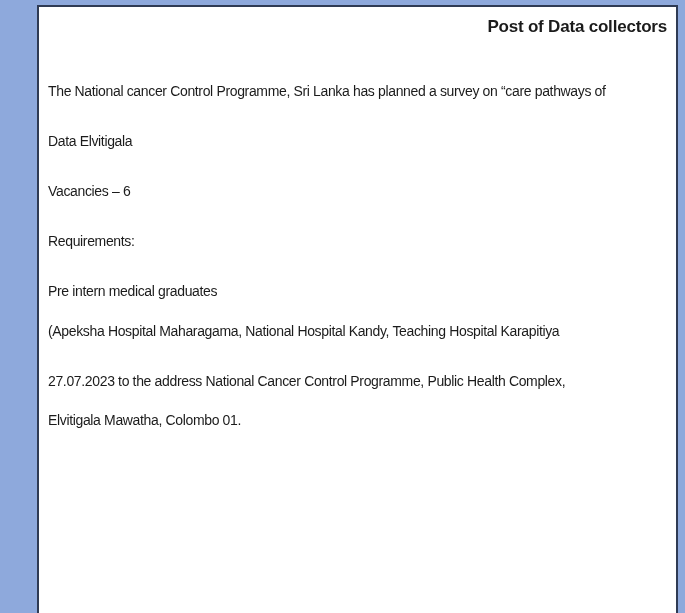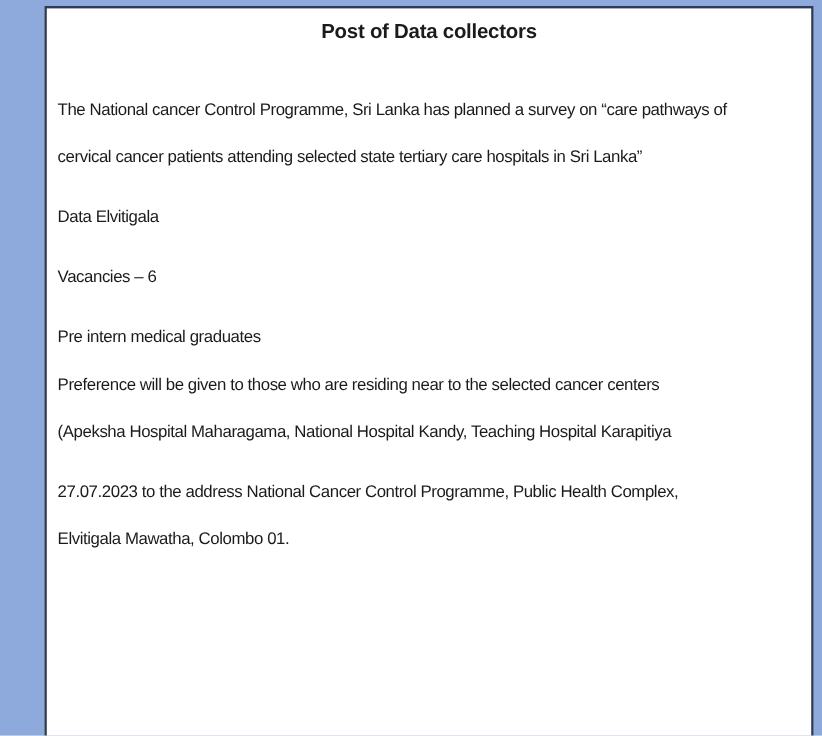--- a/index.html
+++ b/index.html
@@ -28,21 +28,21 @@
     box-sizing: border-box;
     background: #ffffff;
     border: 2px solid #2f3b54;
     padding: 10px 9px 0 9px;
     overflow: hidden;
   }
   .doc-title {
     font-size: 17px;
     font-weight: bold;
     line-height: 20px;
-    text-align: center;
+    text-align: right;
     letter-spacing: -0.2px;
     margin: 0 0 35px 0;
     white-space: nowrap;
   }
   .doc-content {
     font-size: 14px;
     letter-spacing: -0.35px;
   }
   .block {
     margin-top: 11px;
@@ -73,35 +73,36 @@
 </style>
 </head>
 <body>
 
 <div class="page-wrap">
   <div class="document">
     <h1 class="doc-title">Post of Data collectors</h1>
     <div class="doc-content" id="doc-content">
         <div class="block block-para">
           <span class="line">The National cancer Control Programme, Sri Lanka has planned a survey on “care pathways of</span>
-          <span class="line">cervical cancer patients attending selected state tertiary care hospitals in Sri Lanka”</span>
         </div>
         <div class="block block-para">
           <span class="line">Data Elvitigala</span>
         </div>
         <div class="block block-para">
           <span class="line">Vacancies – 6</span>
         </div>
+        <div class="block block-para">
+          <span class="line">Requirements:</span>
+        </div>
         <div class="block block-bullet">
           <span class="bullet-dot"></span>
           <span class="line">Pre intern medical graduates</span>
         </div>
         <div class="block block-bullet">
           <span class="bullet-dot"></span>
-          <span class="line">Preference will be given to those who are residing near to the selected cancer centers</span>
           <span class="line">(Apeksha Hospital Maharagama, National Hospital Kandy, Teaching Hospital Karapitiya</span>
         </div>
         <div class="block block-para">
           <span class="line">27.07.2023 to the address National Cancer Control Programme, Public Health Complex,</span>
           <span class="line">Elvitigala Mawatha, Colombo 01.</span>
         </div>
       </div>
   </div>
 </div>
 

